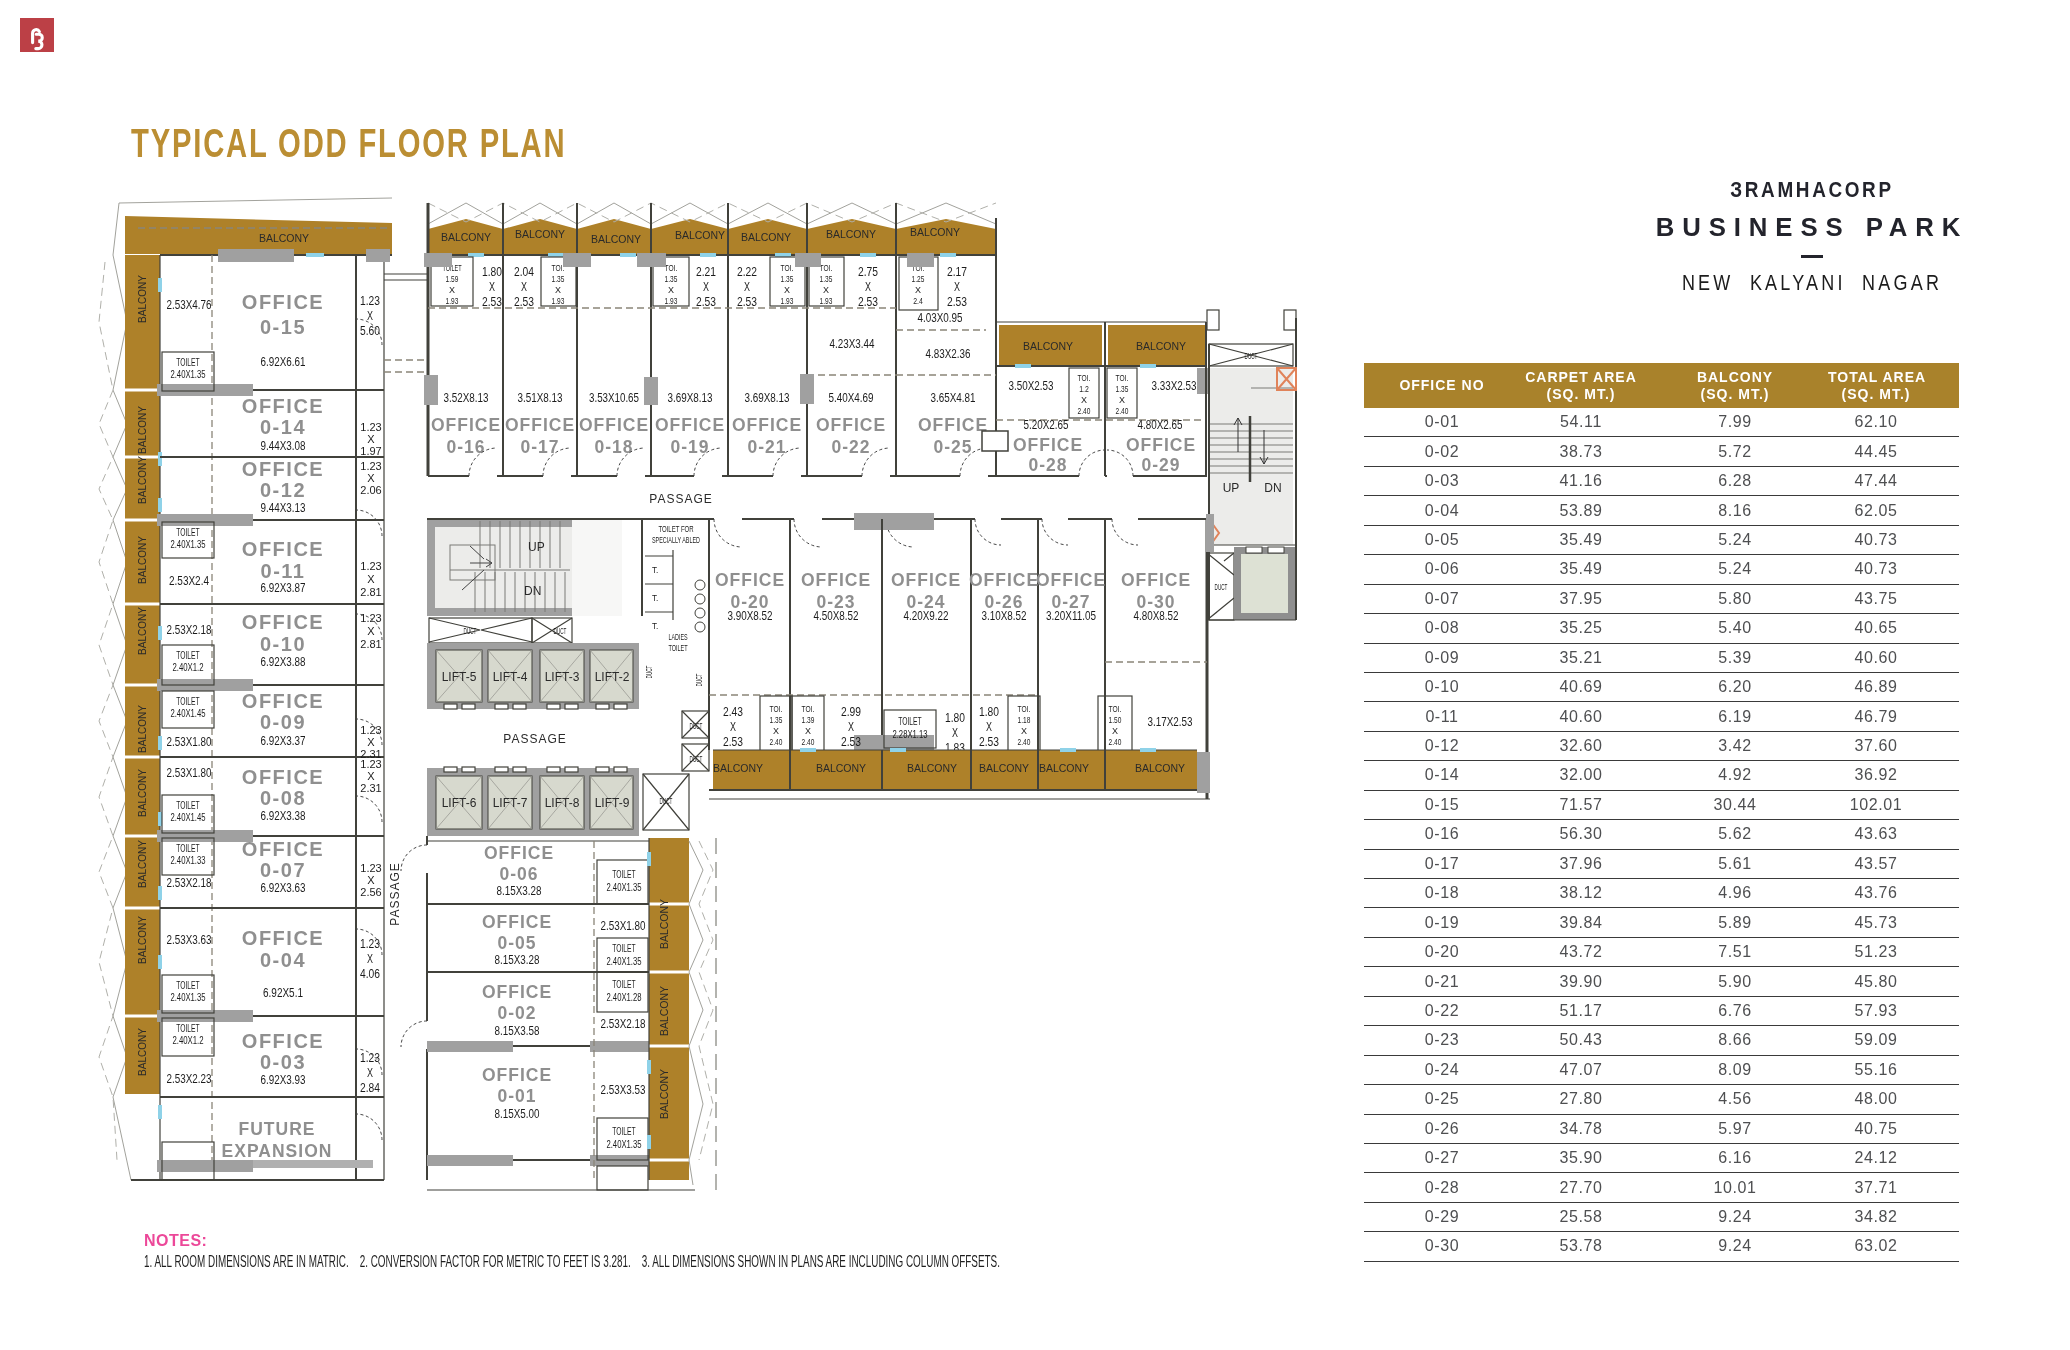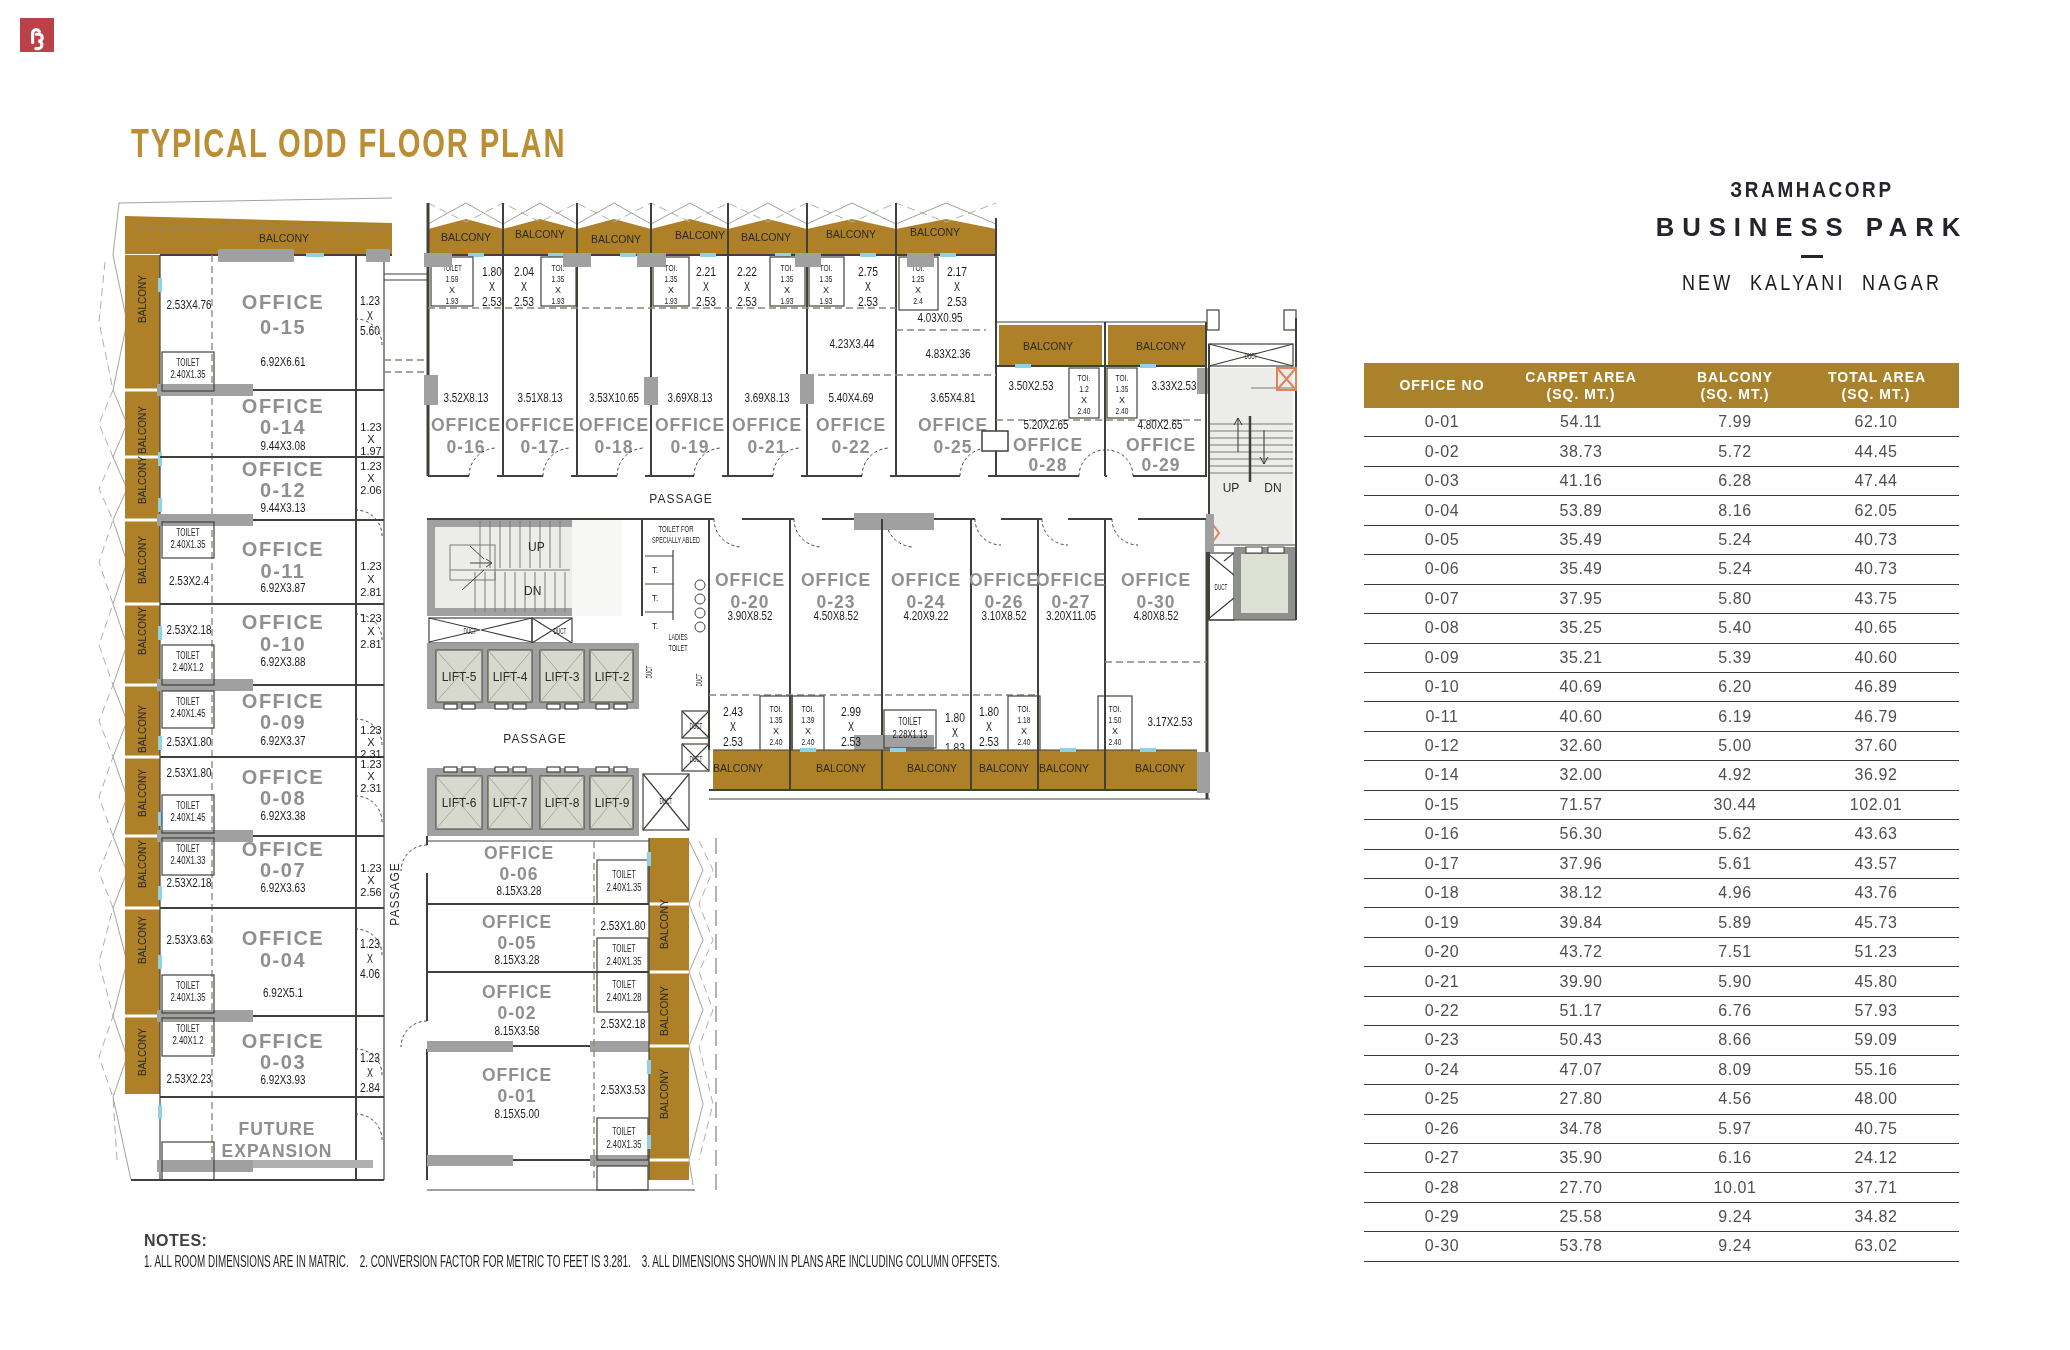--- a/index.html
+++ b/index.html
@@ -9,21 +9,21 @@
 #blogo{position:absolute;left:20px;top:18px;width:34px;height:34px;background:#bc4046;}
 #brand{position:absolute;left:1632px;top:130px;width:360px;text-align:center;color:#23242c;margin-top:48px;}
 #brand .l1{font-size:21.5px;font-weight:bold;letter-spacing:3px;transform:scaleX(0.88);}
 #brand .l2{font-size:26px;font-weight:bold;letter-spacing:8px;margin-top:9px;white-space:nowrap;transform:scaleX(0.99);}
 #brand .dash{width:22px;border-top:3px solid #23242c;margin:12px auto 12px;}
 #brand .l3{font-size:22.5px;letter-spacing:4px;color:#1c1c1c;white-space:nowrap;transform:scaleX(0.80);}
 #tablewrap{position:absolute;left:1364px;top:363px;width:595px;}
 #thead{background:#a9822b;color:#fff;height:45px;display:grid;grid-template-columns:156px 122px 186px 96px;align-items:center;text-align:center;font-size:14px;font-weight:bold;letter-spacing:1px;line-height:17px;white-space:nowrap;}
 .trow{display:grid;grid-template-columns:156px 122px 186px 96px;height:29.45px;align-items:center;text-align:center;font-size:16px;color:#4e4f51;letter-spacing:0.6px;border-bottom:1.6px solid #3a3a3a;}
 .trow:first-of-type{border-bottom:2px solid #3a3a3a;}
-#notes{position:absolute;left:144px;top:1232px;color:#404040;font-size:16px;font-weight:bold;letter-spacing:0.5px;}
+#notes{position:absolute;left:144px;top:1232px;color:#ec4899;font-size:16px;font-weight:bold;letter-spacing:0.5px;}
 #noteline{position:absolute;left:144px;top:1252px;color:#1e1e1e;font-size:16.5px;transform:scaleX(0.60);transform-origin:0 0;white-space:nowrap;}
 #plan{position:absolute;left:0;top:0;}
 </style>
 </head>
 <body>
 
 <div id="blogo">
 <svg width="34" height="34" viewBox="0 0 34 34">
       <g fill="none" stroke="#fff" stroke-width="3.1" stroke-linecap="round">
 <path d="M 12.6 24.6 L 12.6 15.2 A 3.6 3.6 0 0 1 19.4 13.6"></path>
@@ -110,21 +110,21 @@
     </div>
   <div class="trow">
       <div>0-11</div>
       <div>40.60</div>
       <div>6.19</div>
       <div>46.79</div>
     </div>
   <div class="trow">
       <div>0-12</div>
       <div>32.60</div>
-      <div>5.00</div>
+      <div>3.42</div>
       <div>37.60</div>
     </div>
   <div class="trow">
       <div>0-14</div>
       <div>32.00</div>
       <div>4.92</div>
       <div>36.92</div>
     </div>
   <div class="trow">
       <div>0-15</div>

